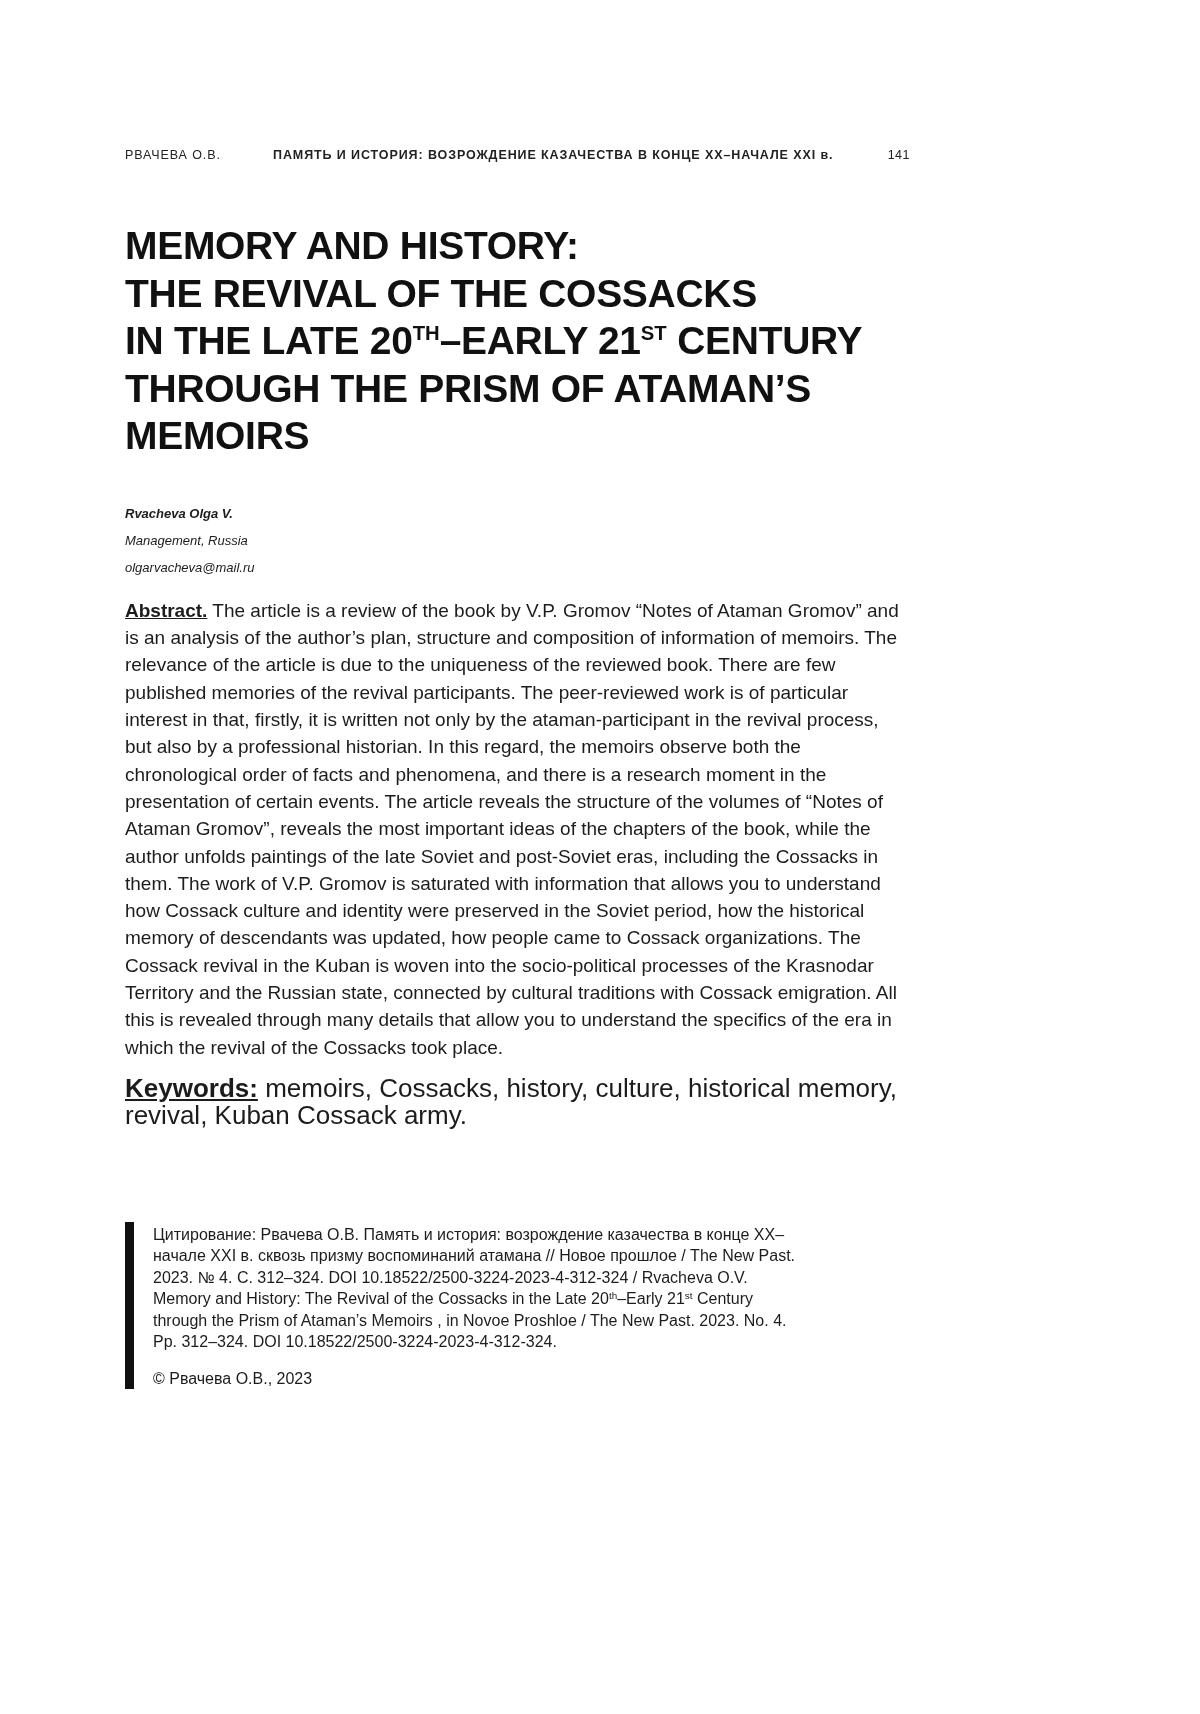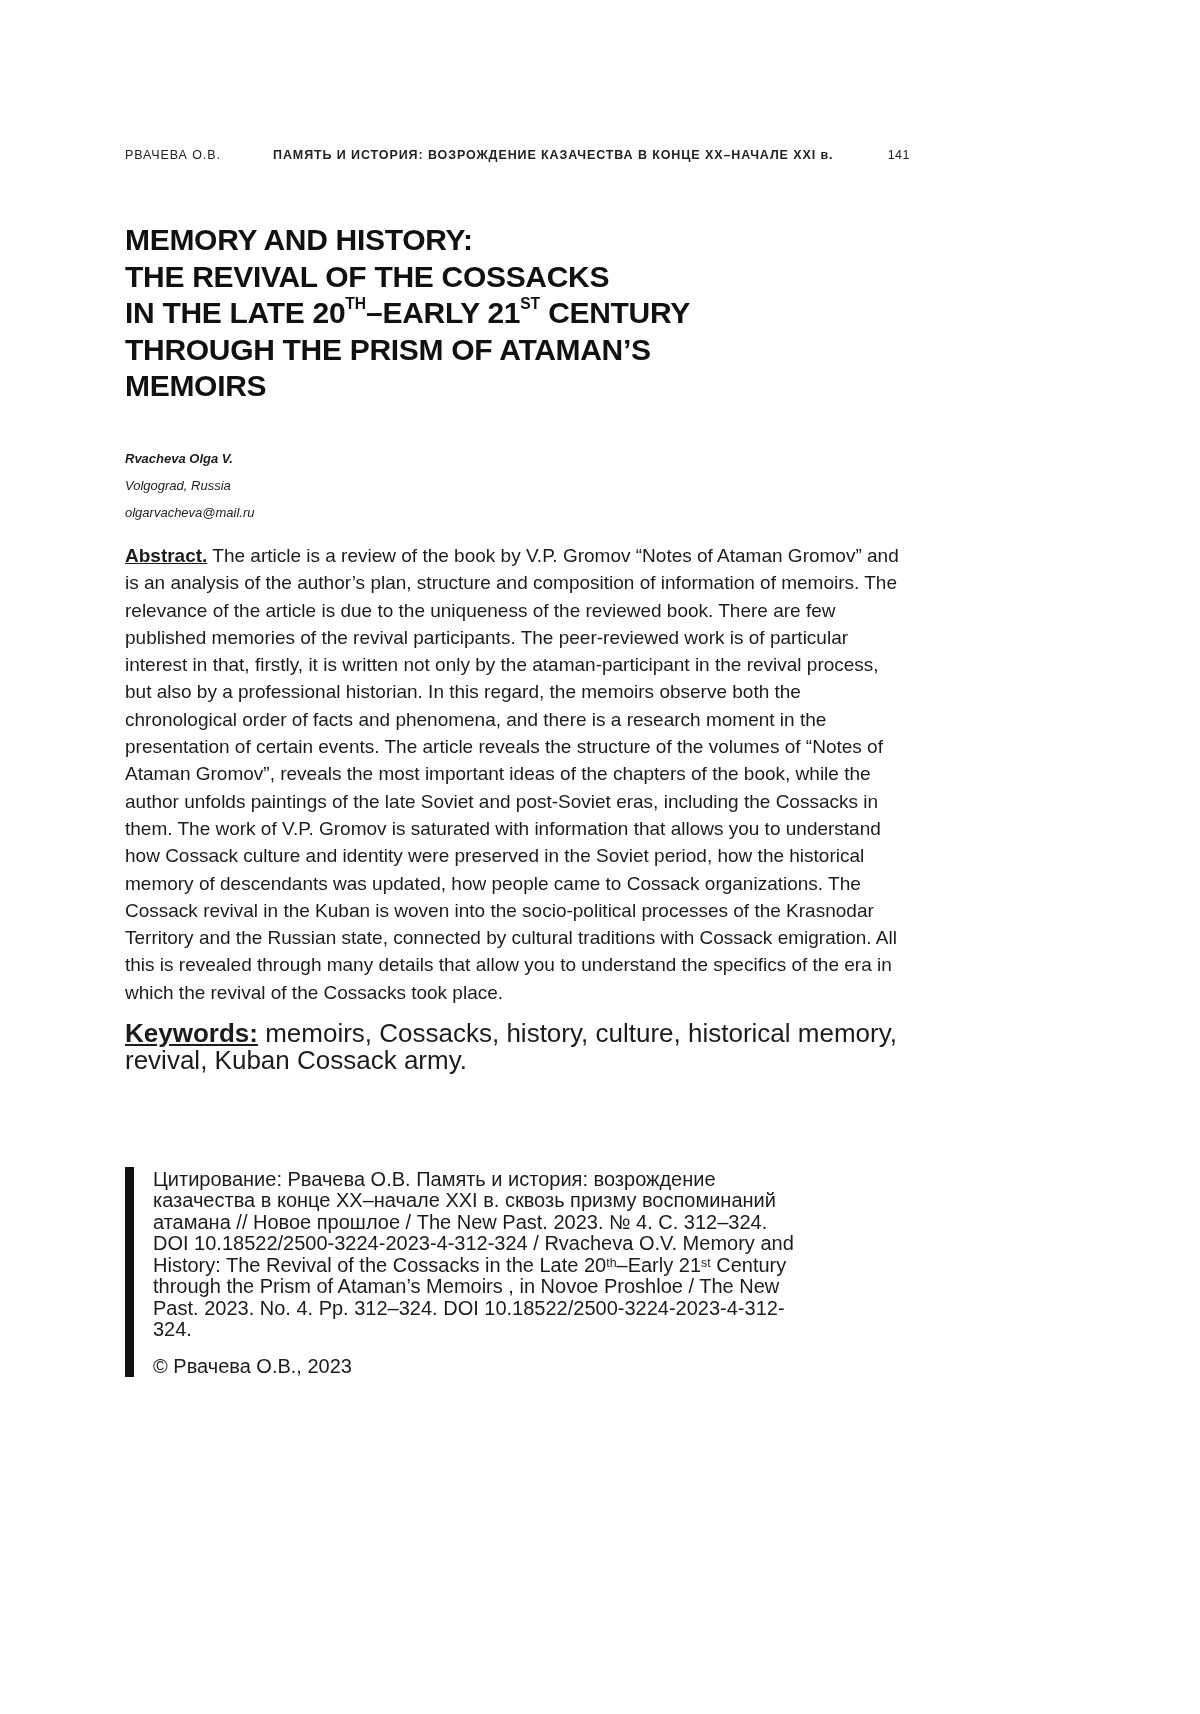--- a/index.html
+++ b/index.html
@@ -40,21 +40,21 @@
   }
   .rh-page {
     font-weight: 400;
     margin-left: 16px;
     letter-spacing: 0.5px;
   }
 
   
   .article-title {
     margin: 60px 0 0 0;
-    font-size: 30px;
+    font-size: 39px;
     line-height: 1.22;
     font-weight: 700;
     letter-spacing: -0.3px;
     color: #111;
     text-transform: uppercase;
   }
   .article-title sup {
     font-size: 52%;
     line-height: 0;
     vertical-align: 14px;
@@ -92,21 +92,21 @@
     align-items: stretch;
   }
   .citation-bar {
     flex: 0 0 9px;
     width: 9px;
     background: #111;
     margin-right: 19px;
   }
   .citation-content {
     max-width: 650px;
-    font-size: 20px;
+    font-size: 16px;
     line-height: 21.5px;
   }
   .citation-text { margin: 2px 0 0 0; }
   .citation-text sup {
     font-size: 62%;
     line-height: 0;
     vertical-align: 5px;
   }
   .copyright { margin: 15px 0 0 0; }
 </style>
@@ -118,21 +118,21 @@
   <header class="running-header">
     <span class="rh-author">РВАЧЕВА О.В.</span>
     <span class="rh-title">ПАМЯТЬ И ИСТОРИЯ: ВОЗРОЖДЕНИЕ КАЗАЧЕСТВА В КОНЦЕ XX–НАЧАЛЕ XXI в.</span>
     <span class="rh-page">141</span>
   </header>
 
   <h1 class="article-title" id="title-container"><span>MEMORY AND HISTORY:</span><br><span>THE REVIVAL OF THE COSSACKS</span><br><span>IN THE LATE 20</span><sup>TH</sup><span>–EARLY 21</span><sup>ST</sup><span> CENTURY</span><br><span>THROUGH THE PRISM OF ATAMAN’S</span><br><span>MEMOIRS</span></h1>
 
   <section class="author-block">
     <p class="author-name">Rvacheva Olga V.</p>
-    <p>Volgograd, Russia</p>
+    <p>Management, Russia</p>
     <p>olgarvacheva@mail.ru</p>
   </section>
 
   <p class="abstract">
     <strong>Abstract.</strong><span> The article is a review of the book by V.P. Gromov “Notes of Ataman Gromov” and is an analysis of the author’s plan, structure and composition of information of memoirs. The relevance of the article is due to the uniqueness of the reviewed book. There are few published memories of the revival participants. The peer-reviewed work is of particular interest in that, firstly, it is written not only by the ataman-participant in the revival process, but also by a professional historian. In this regard, the memoirs observe both the chronological order of facts and phenomena, and there is a research moment in the presentation of certain events. The article reveals the structure of the volumes of “Notes of Ataman Gromov”, reveals the most important ideas of the chapters of the book, while the author unfolds paintings of the late Soviet and post-Soviet eras, including the Cossacks in them. The work of V.P. Gromov is saturated with information that allows you to understand how Cossack culture and identity were preserved in the Soviet period, how the historical memory of descendants was updated, how people came to Cossack organizations. The Cossack revival in the Kuban is woven into the socio-political processes of the Krasnodar Territory and the Russian state, connected by cultural traditions with Cossack emigration. All this is revealed through many details that allow you to understand the specifics of the era in which the revival of the Cossacks took place.</span>
   </p>
 
   <p class="keywords">
     <strong>Keywords:</strong><span> memoirs, Cossacks, history, culture, historical memory, revival, Kuban Cossack army.</span>
   </p>

